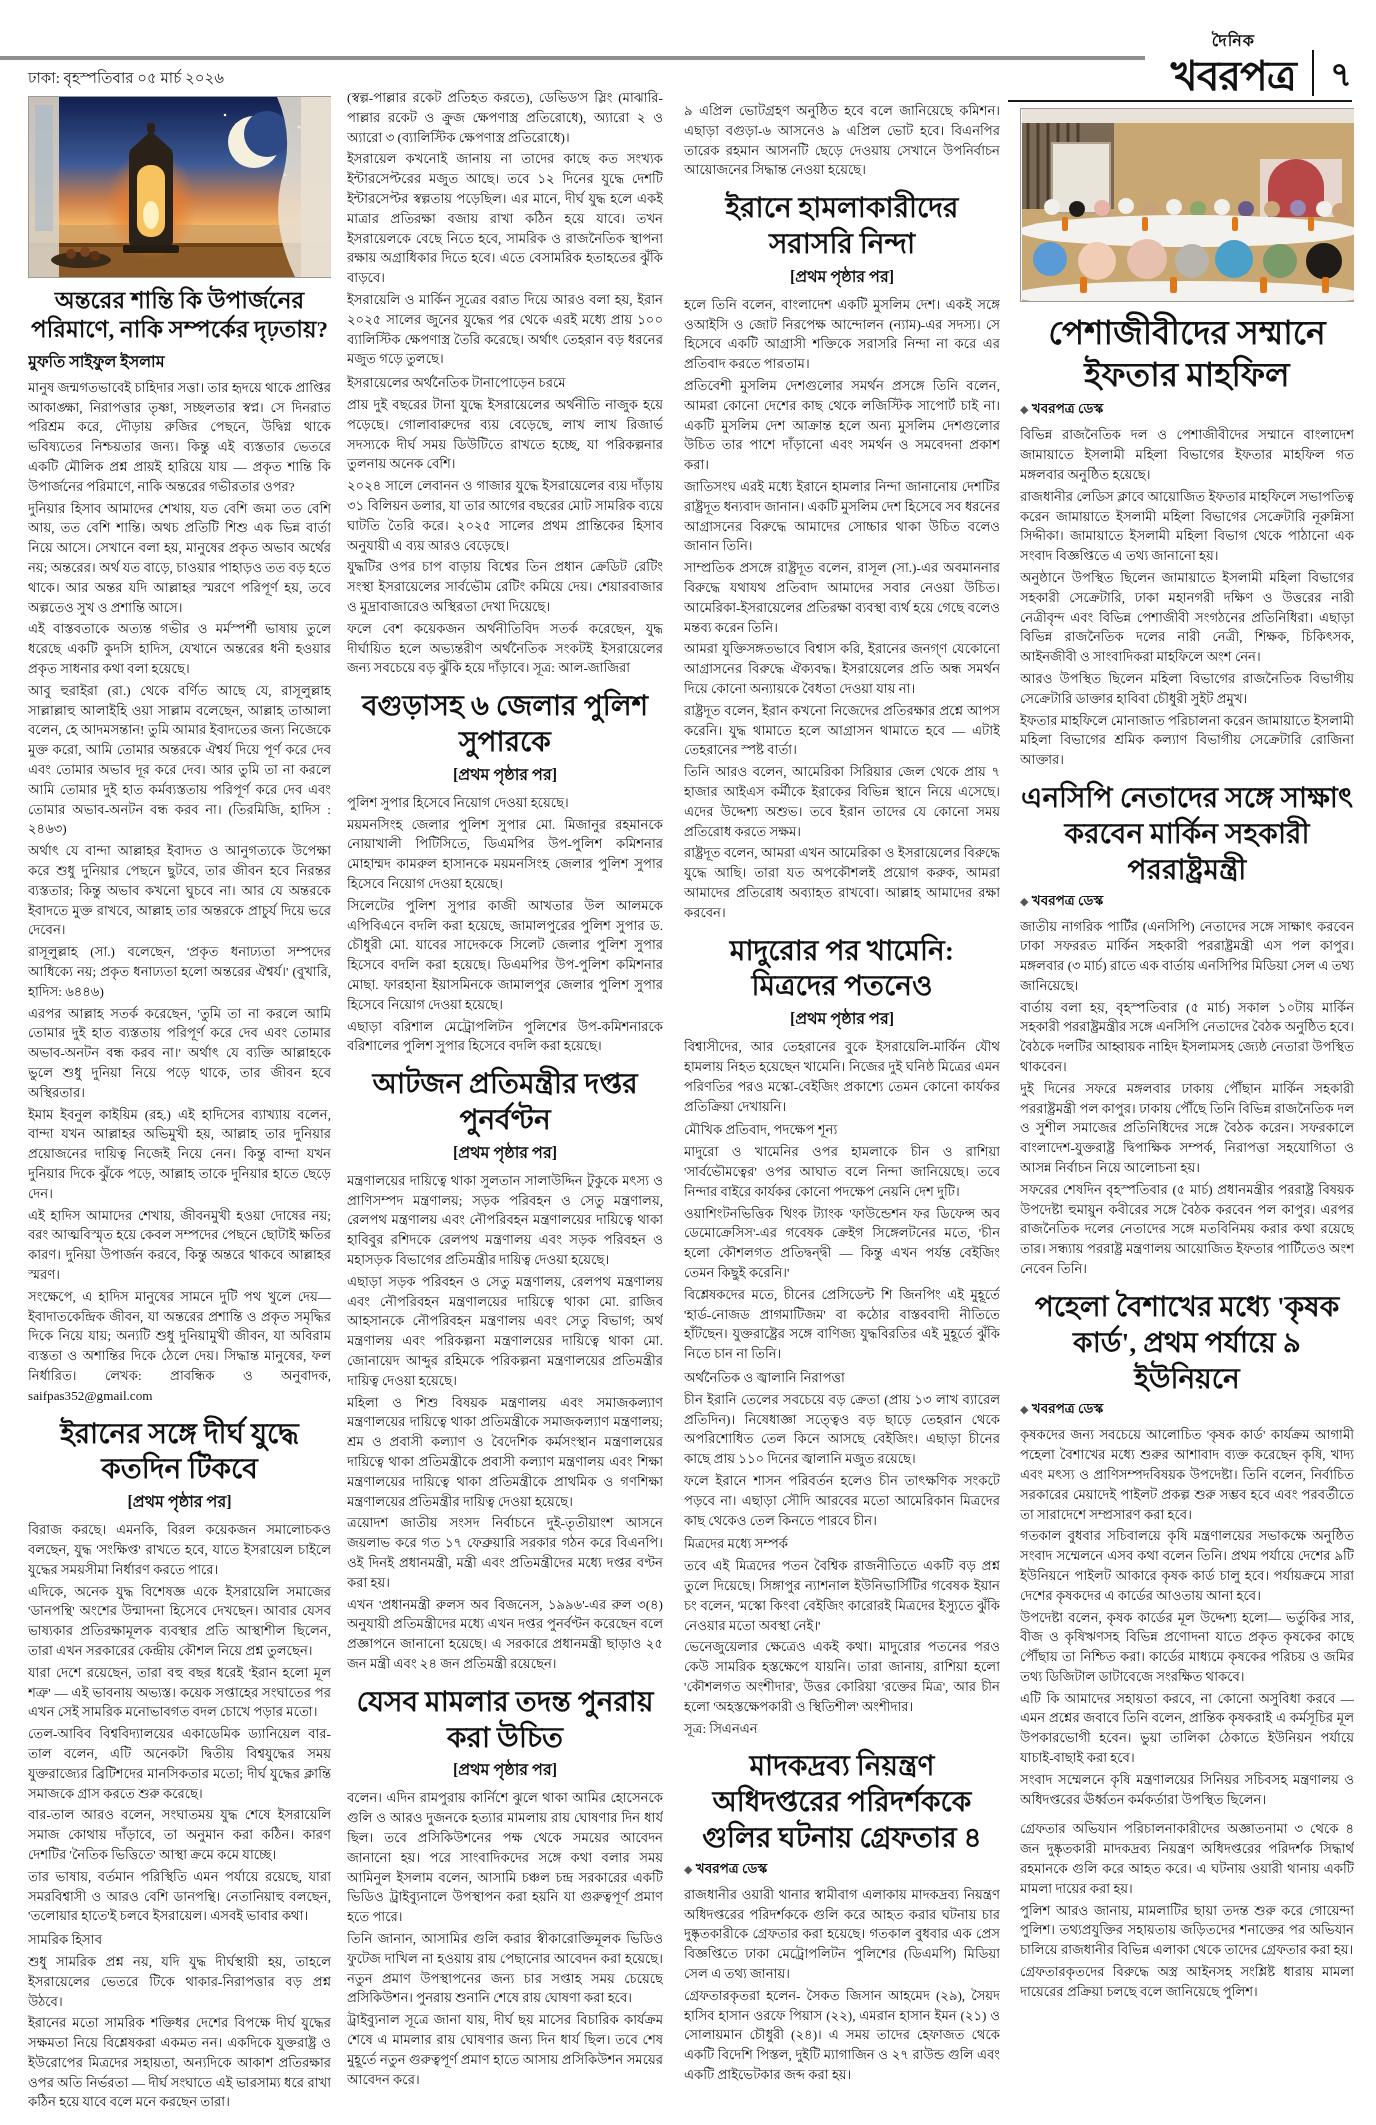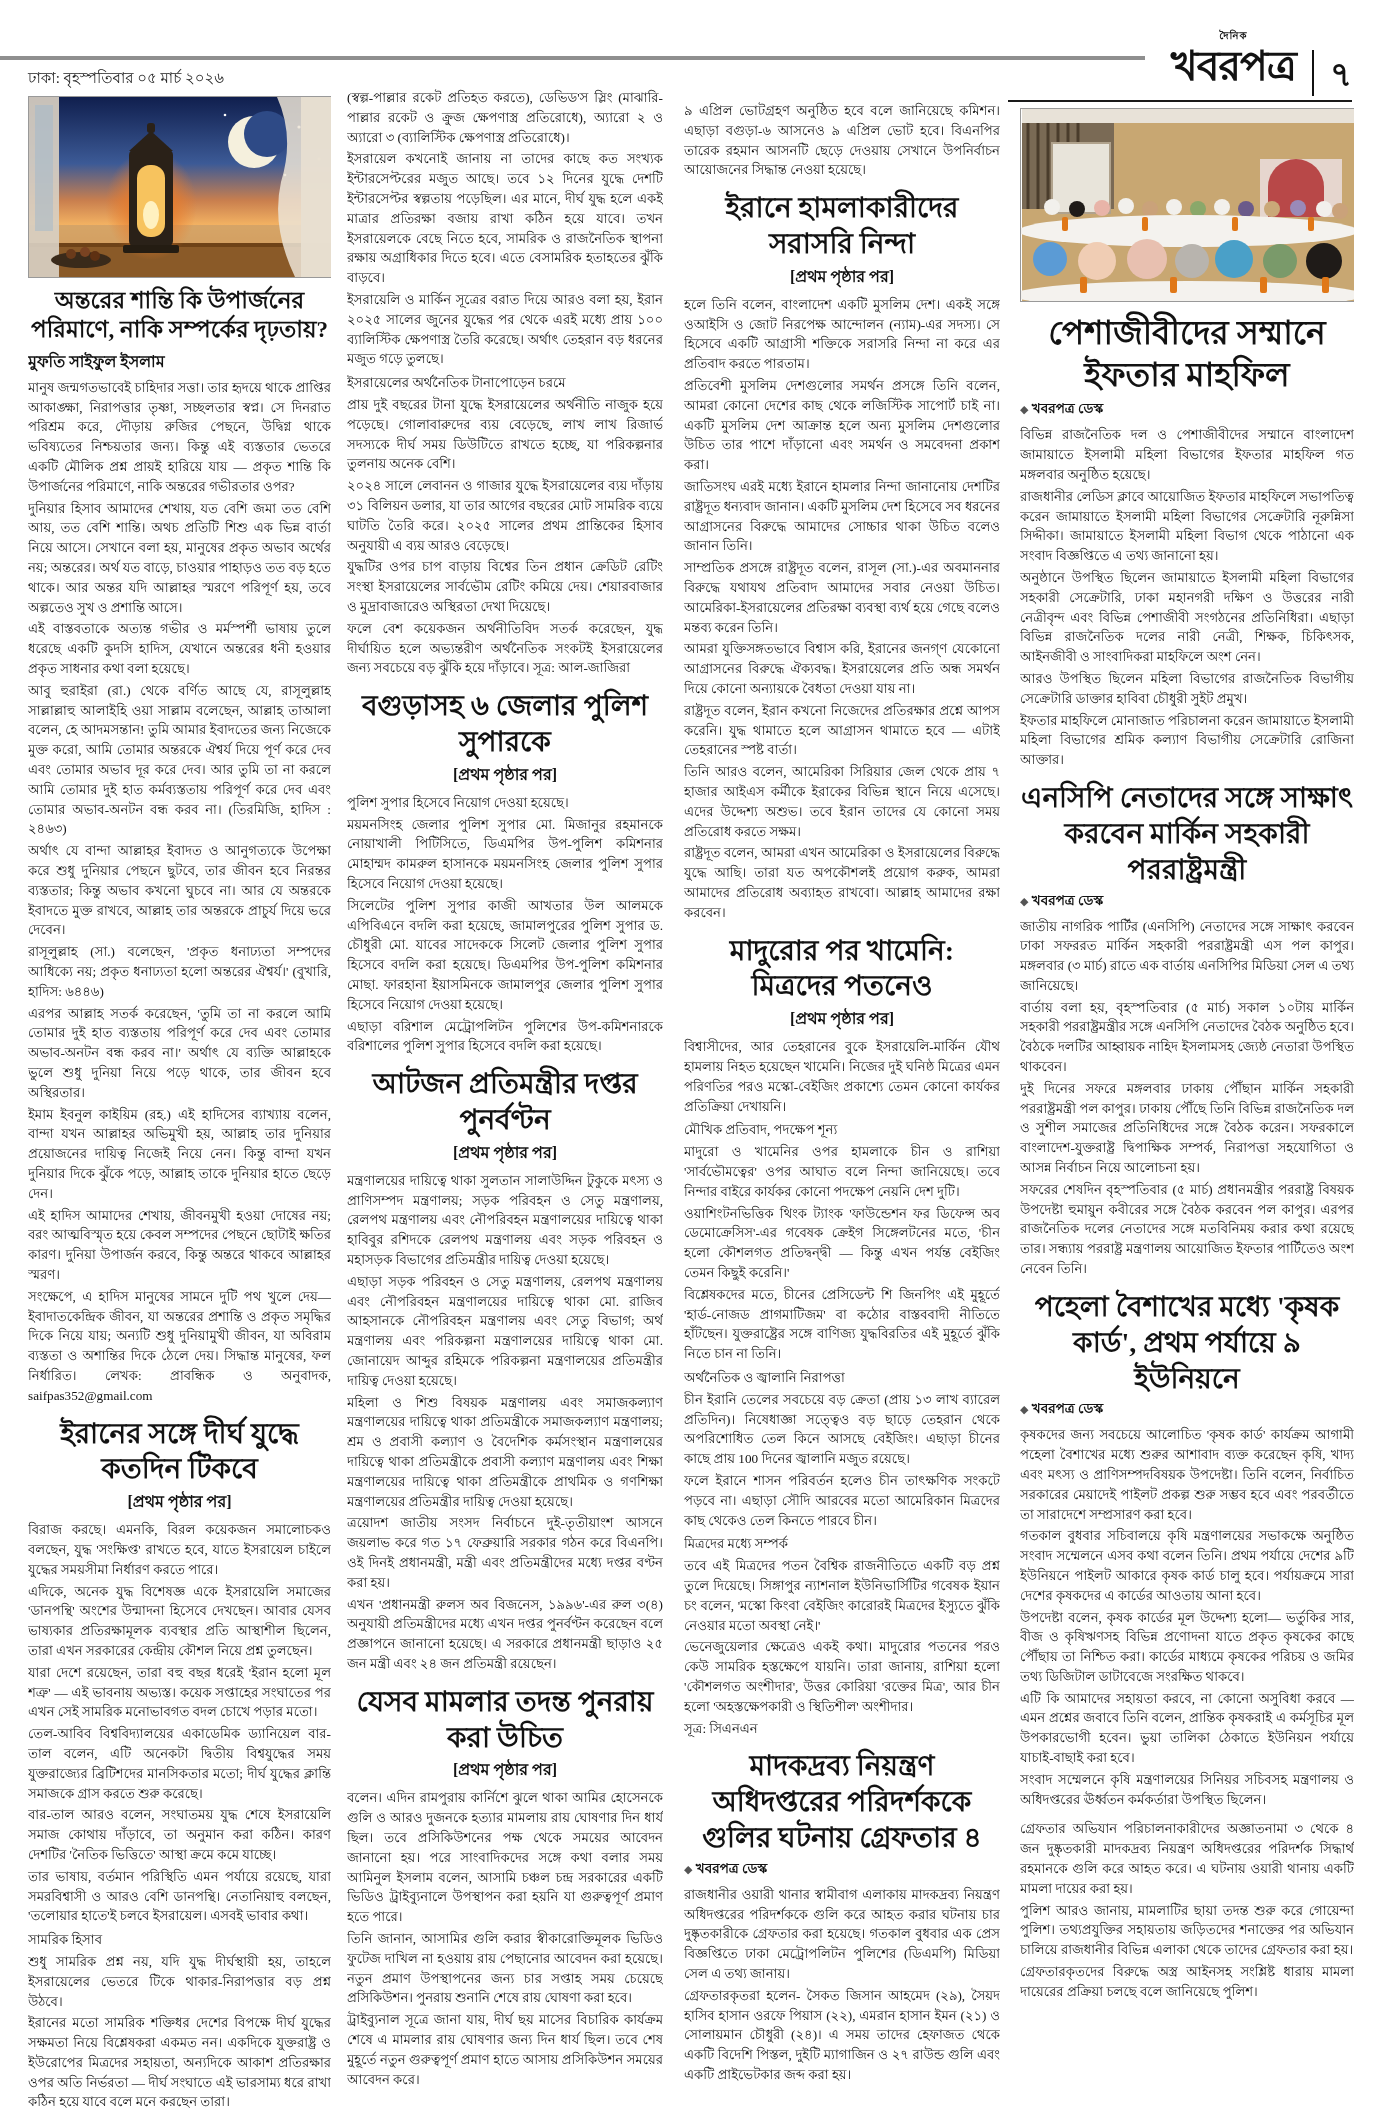--- a/index.html
+++ b/index.html
@@ -2,21 +2,21 @@
 <html lang="bn"><head>
 <meta charset="utf-8">
 <style>
   html,body{margin:0;padding:0;background:#e9e9e9;}
   .page{position:relative;width:1376px;height:2125px;background:#ffffff;overflow:hidden;
         font-family:"Liberation Serif","DejaVu Serif",serif;color:#121212;}
   
   .top-rule{position:absolute;left:0;top:56px;width:1145px;height:4px;background:#8f8f8f;}
   .dateline{position:absolute;left:28px;top:66px;font-size:15px;color:#222;}
   .masthead{position:absolute;right:72px;top:28px;text-align:center;background:#fff;padding:0 8px;}
-  .masthead .daily{font-size:10px;font-weight:bold;letter-spacing:1px;}
+  .masthead .daily{font-size:16px;font-weight:bold;letter-spacing:1px;}
   .masthead .brand{font-size:41px;font-weight:900;line-height:1.05;letter-spacing:-1px;}
   .mast-divider{position:absolute;right:62px;top:50px;width:2px;height:46px;background:#111;}
   .pageno{position:absolute;right:24px;top:48px;font-size:34px;font-weight:bold;}
   .mast-rule{position:absolute;left:1008px;top:100px;width:344px;height:2px;background:#1a1a1a;}
   
   .col{position:absolute;overflow:hidden;}
   #col1{left:28px;  top:96px; width:303px;height:2012px;}
   #col2{left:347px; top:88px; width:316px;height:2020px;}
   #col3{left:684px; top:88px; width:316px;height:2020px;margin-top:13px;}
   #col4{left:1014px;top:108px;width:334px;height:2000px;margin-left:6px;}
@@ -186,21 +186,21 @@
 
     <div class="art">
       <div class="headline h-md">মাদুরোর পর খামেনি: মিত্রদের পতনেও</div>
       <div class="cont">[প্রথম পৃষ্ঠার পর]</div>
       <p>বিশ্বাসীদের, আর তেহরানের বুকে ইসরায়েলি-মার্কিন যৌথ হামলায় নিহত হয়েছেন খামেনি। নিজের দুই ঘনিষ্ঠ মিত্রের এমন পরিণতির পরও মস্কো-বেইজিং প্রকাশ্যে তেমন কোনো কার্যকর প্রতিক্রিয়া দেখায়নি।</p>
       <p class="subhead">মৌখিক প্রতিবাদ, পদক্ষেপ শূন্য</p>
       <p>মাদুরো ও খামেনির ওপর হামলাকে চীন ও রাশিয়া 'সার্বভৌমত্বের' ওপর আঘাত বলে নিন্দা জানিয়েছে। তবে নিন্দার বাইরে কার্যকর কোনো পদক্ষেপ নেয়নি দেশ দুটি।</p>
       <p>ওয়াশিংটনভিত্তিক থিংক ট্যাংক 'ফাউন্ডেশন ফর ডিফেন্স অব ডেমোক্রেসিস'-এর গবেষক ক্রেইগ সিঙ্গেলটনের মতে, 'চীন হলো কৌশলগত প্রতিদ্বন্দ্বী — কিন্তু এখন পর্যন্ত বেইজিং তেমন কিছুই করেনি।'</p>
       <p>বিশ্লেষকদের মতে, চীনের প্রেসিডেন্ট শি জিনপিং এই মুহূর্তে 'হার্ড-নোজড প্রাগমাটিজম' বা কঠোর বাস্তববাদী নীতিতে হাঁটছেন। যুক্তরাষ্ট্রের সঙ্গে বাণিজ্য যুদ্ধবিরতির এই মুহূর্তে ঝুঁকি নিতে চান না তিনি।</p>
       <p class="subhead">অর্থনৈতিক ও জ্বালানি নিরাপত্তা</p>
-      <p>চীন ইরানি তেলের সবচেয়ে বড় ক্রেতা (প্রায় ১৩ লাখ ব্যারেল প্রতিদিন)। নিষেধাজ্ঞা সত্ত্বেও বড় ছাড়ে তেহরান থেকে অপরিশোধিত তেল কিনে আসছে বেইজিং। এছাড়া চীনের কাছে প্রায় 100 দিনের জ্বালানি মজুত রয়েছে।</p>
+      <p>চীন ইরানি তেলের সবচেয়ে বড় ক্রেতা (প্রায় ১৩ লাখ ব্যারেল প্রতিদিন)। নিষেধাজ্ঞা সত্ত্বেও বড় ছাড়ে তেহরান থেকে অপরিশোধিত তেল কিনে আসছে বেইজিং। এছাড়া চীনের কাছে প্রায় ১১০ দিনের জ্বালানি মজুত রয়েছে।</p>
       <p>ফলে ইরানে শাসন পরিবর্তন হলেও চীন তাৎক্ষণিক সংকটে পড়বে না। এছাড়া সৌদি আরবের মতো আমেরিকান মিত্রদের কাছ থেকেও তেল কিনতে পারবে চীন।</p>
       <p class="subhead">মিত্রদের মধ্যে সম্পর্ক</p>
       <p>তবে এই মিত্রদের পতন বৈশ্বিক রাজনীতিতে একটি বড় প্রশ্ন তুলে দিয়েছে। সিঙ্গাপুর ন্যাশনাল ইউনিভার্সিটির গবেষক ইয়ান চং বলেন, 'মস্কো কিংবা বেইজিং কারোরই মিত্রদের ইস্যুতে ঝুঁকি নেওয়ার মতো অবস্থা নেই।'</p>
       <p>ভেনেজুয়েলার ক্ষেত্রেও একই কথা। মাদুরোর পতনের পরও কেউ সামরিক হস্তক্ষেপে যায়নি। তারা জানায়, রাশিয়া হলো 'কৌশলগত অংশীদার', উত্তর কোরিয়া 'রক্তের মিত্র', আর চীন হলো 'অহস্তক্ষেপকারী ও স্থিতিশীল' অংশীদার।</p>
       <p>সূত্র: সিএনএন</p>
     </div>
 
     <div class="art">
       <div class="headline h-md">মাদকদ্রব্য নিয়ন্ত্রণ অধিদপ্তরের পরিদর্শককে গুলির ঘটনায় গ্রেফতার ৪</div>
       <div class="desk">

